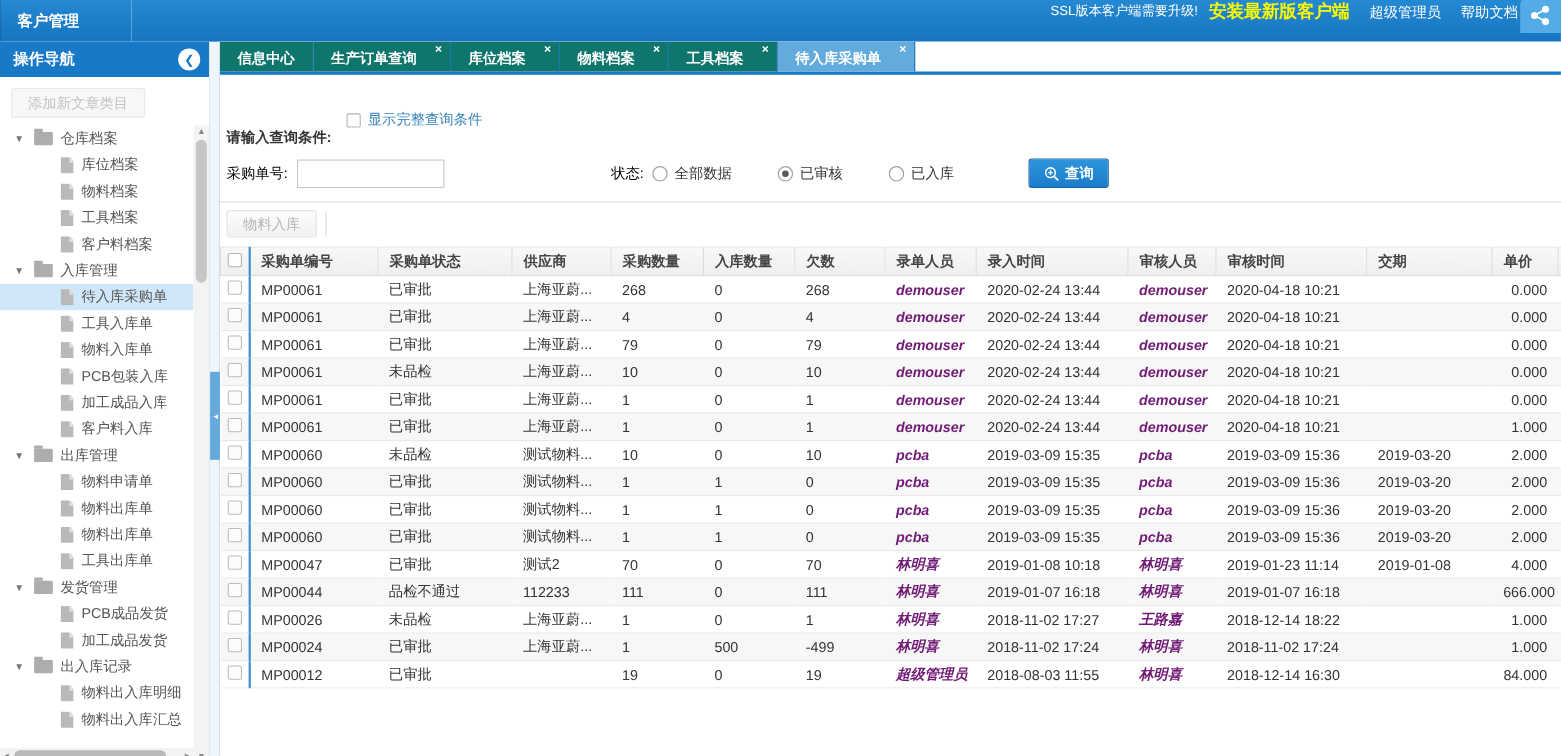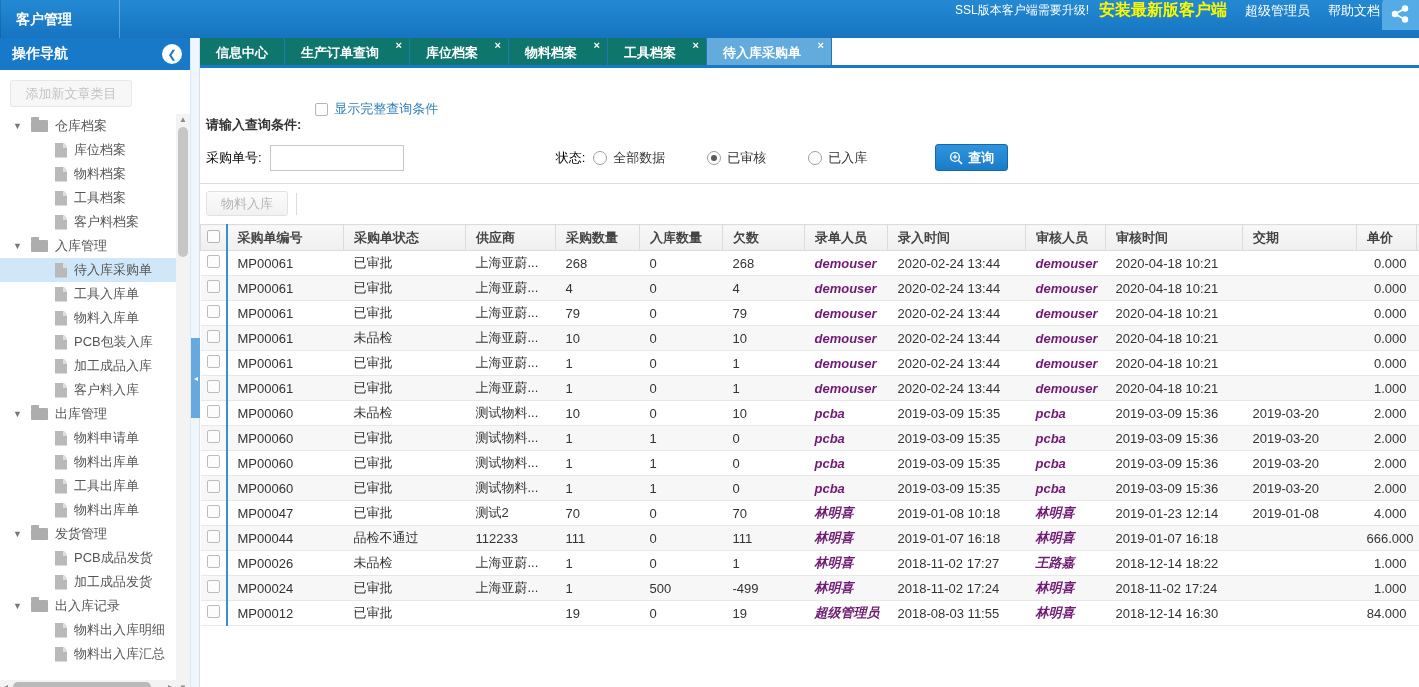--- a/index.html
+++ b/index.html
@@ -234,26 +234,26 @@
     <span>物料申请单</span>
   </div>
 
   <div class="tree-row doc">
     <span class="icon-doc"></span>
     <span>物料出库单</span>
   </div>
 
   <div class="tree-row doc">
     <span class="icon-doc"></span>
+    <span>物料出库单</span>
+  </div>
+
+  <div class="tree-row doc">
+    <span class="icon-doc"></span>
     <span>工具出库单</span>
-  </div>
-
-  <div class="tree-row doc">
-    <span class="icon-doc"></span>
-    <span>物料出库单</span>
   </div>
 
   <div class="tree-row folder">
     <span class="caret">▼</span>
     <span class="icon-folder"></span>
     <span>发货管理</span>
   </div>
 
 
   <div class="tree-row doc">
@@ -588,21 +588,21 @@
     <td class="cb-col"><span class="row-cb"></span></td>
     <td>MP00047</td>
     <td>已审批</td>
     <td>测试2</td>
     <td>70</td>
     <td>0</td>
     <td>70</td>
     <td><a class="ulink">林明喜</a></td>
     <td>2019-01-08 10:18</td>
     <td><a class="ulink">林明喜</a></td>
-    <td>2019-01-23 12:14</td>
+    <td>2019-01-23 11:14</td>
     <td>2019-01-08</td>
     <td class="num-right">4.000</td>
     <td></td>
   </tr>
 
   <tr>
     <td class="cb-col"><span class="row-cb"></span></td>
     <td>MP00044</td>
     <td>品检不通过</td>
     <td>112233</td>

